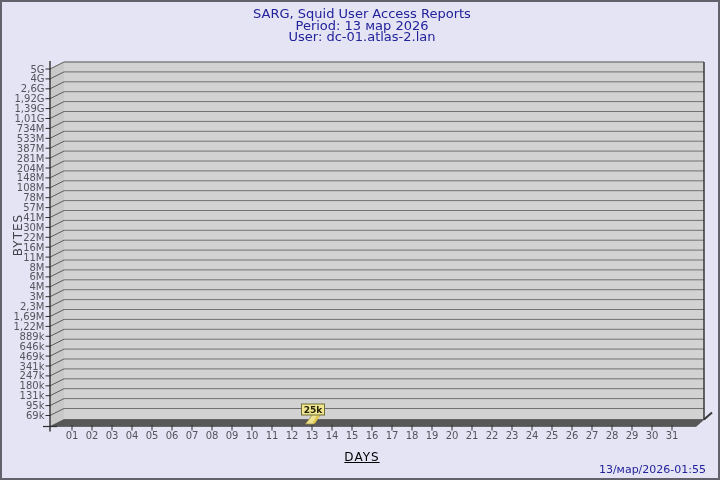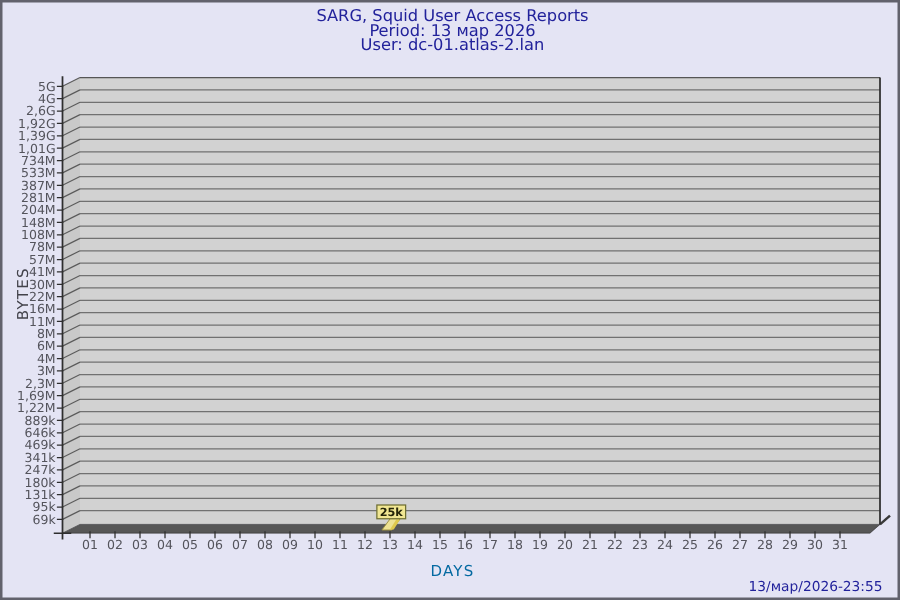--- a/index.html
+++ b/index.html
@@ -23,21 +23,21 @@
   .t3{top:29px;}
   .y-axis-title{
     position:absolute;left:-15px;top:226px;width:62px;
     text-align:center;
     transform:rotate(-90deg);
     font-size:12px;letter-spacing:1px;color:#42424a;
   }
   .x-axis-title{
     position:absolute;left:325px;top:448px;width:70px;
     text-align:center;
-    font-size:12px;letter-spacing:1px;color:#0369a1;
+    font-size:12px;letter-spacing:1px;color:#000000;text-decoration:underline;
   }
   .timestamp{
     position:absolute;right:12px;top:461px;
     font-size:11px;color:#22229b;
   }
   svg{position:absolute;left:0;top:0;}
 </style>
 </head>
 <body>
 
@@ -264,15 +264,15 @@
     </svg>
 
   <div class="title-line t1">SARG, Squid User Access Reports</div>
   <div class="title-line t2">Period: 13 мар 2026</div>
   <div class="title-line t3">User: dc-01.atlas-2.lan</div>
 
   <div class="y-axis-title">BYTES</div>
 
   <div class="x-axis-title">DAYS</div>
 
-  <div class="timestamp">13/мар/2026-23:55</div>
+  <div class="timestamp">13/мар/2026-01:55</div>
 
 </div>
 
 </body></html>

